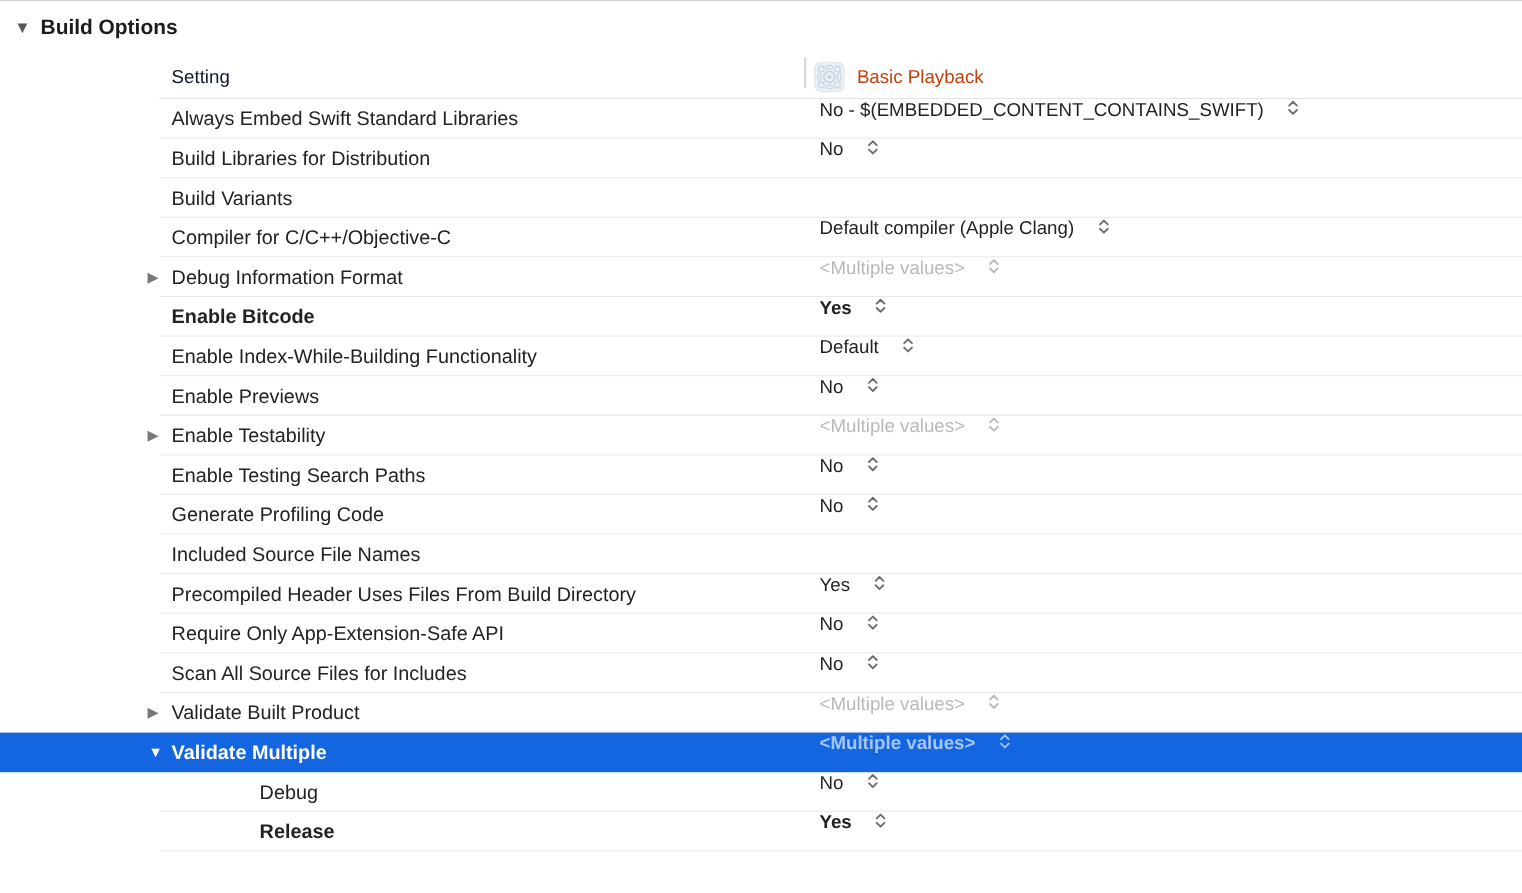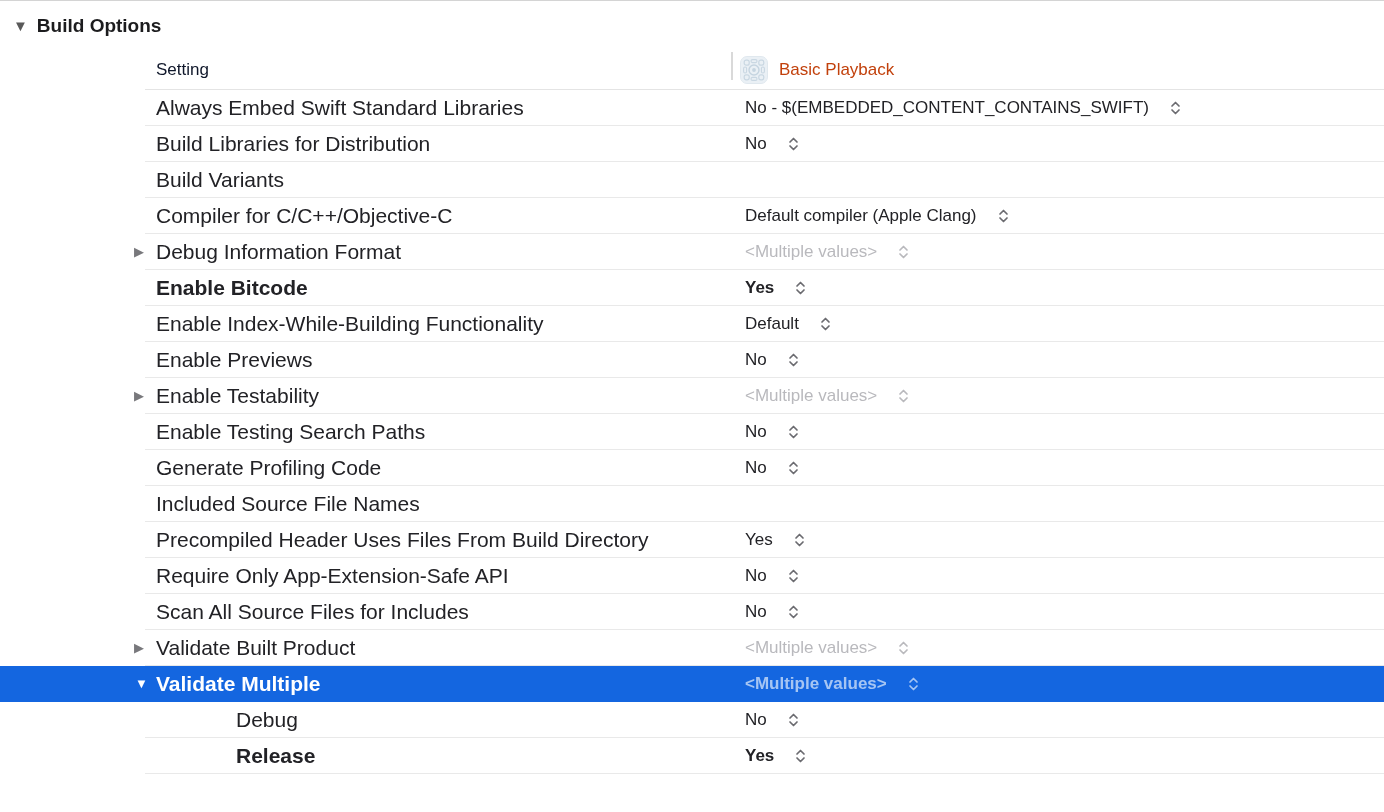--- a/index.html
+++ b/index.html
@@ -24,27 +24,27 @@
   .target-icon { display:inline-flex; width:28px; height:28px; }
 
   #rows .row { position:relative; height:36px; }
   #rows .row::after { content:""; position:absolute; left:145px; right:0; bottom:0; height:1px; background:#e9e9e9; }
   #rows .row.selected { background:var(--selection,#1466e0); }
   #rows .row.selected::after { display:none; }
 
   .row-tri { position:absolute; left:134px; top:0; line-height:36px; font-size:13px; color:#78787c; }
   .row.selected .row-tri { color:#ffffff; left:135px; }
 
-  .row-label { position:absolute; left:156px; top:0; line-height:36px; font-size:21px; color:#222226;
+  .row-label { position:absolute; left:156px; top:0; line-height:36px; font-size:18px; color:#222226;
                white-space:nowrap; }
   .row-label.indent { left:236px; }
   .row.bold .row-label { font-weight:700; }
   .row.selected .row-label { color:#ffffff; font-weight:700; }
 
-  .row-value { position:absolute; left:731px; right:0; top:0; height:36px; display:flex; align-items:center;
+  .row-value { position:absolute; left:731px; right:0; top:0; height:36px; display:flex; 
                gap:21px; padding-left:14px; font-size:17px; color:#222226; box-sizing:border-box; white-space:nowrap; }
   .row-value.text { padding-left:7px; }
   .row.bold .row-value { font-weight:700; }
   .row-value.multiple { color:var(--muted,#b9b9bd); }
   .row-value .stepper { display:inline-flex; color:#6b6b70; }
   .row-value.multiple .stepper { color:var(--muted,#b9b9bd); }
   .row.selected .row-value { color:rgba(255,255,255,0.62); font-weight:700; }
   .row.selected .row-value .stepper { color:rgba(255,255,255,0.62); }
 </style>
 </head>

